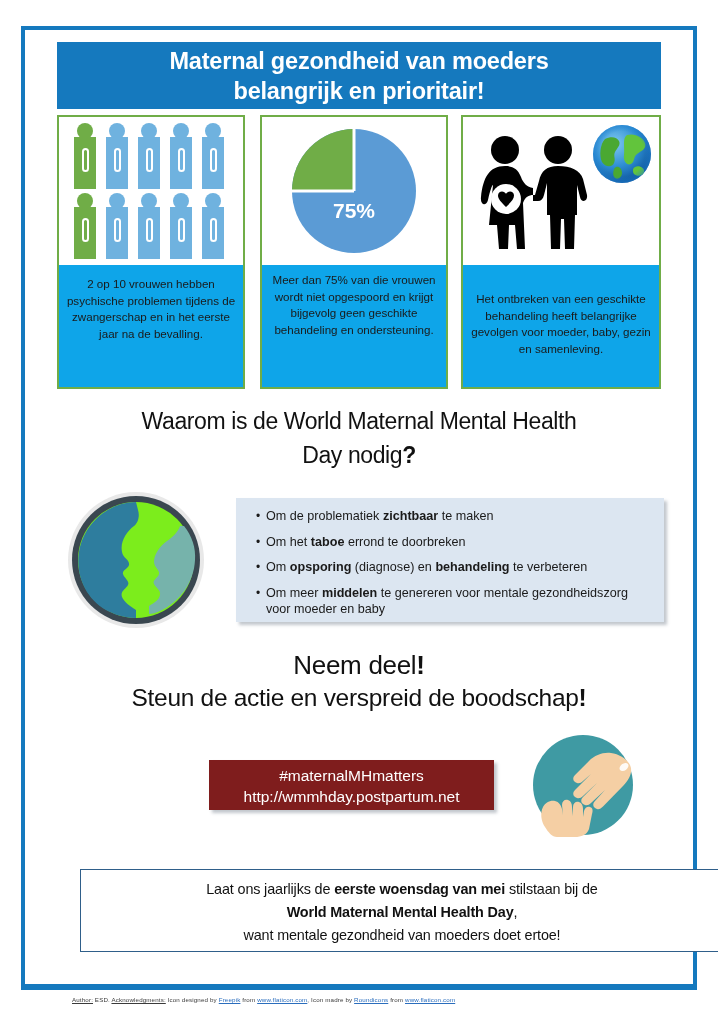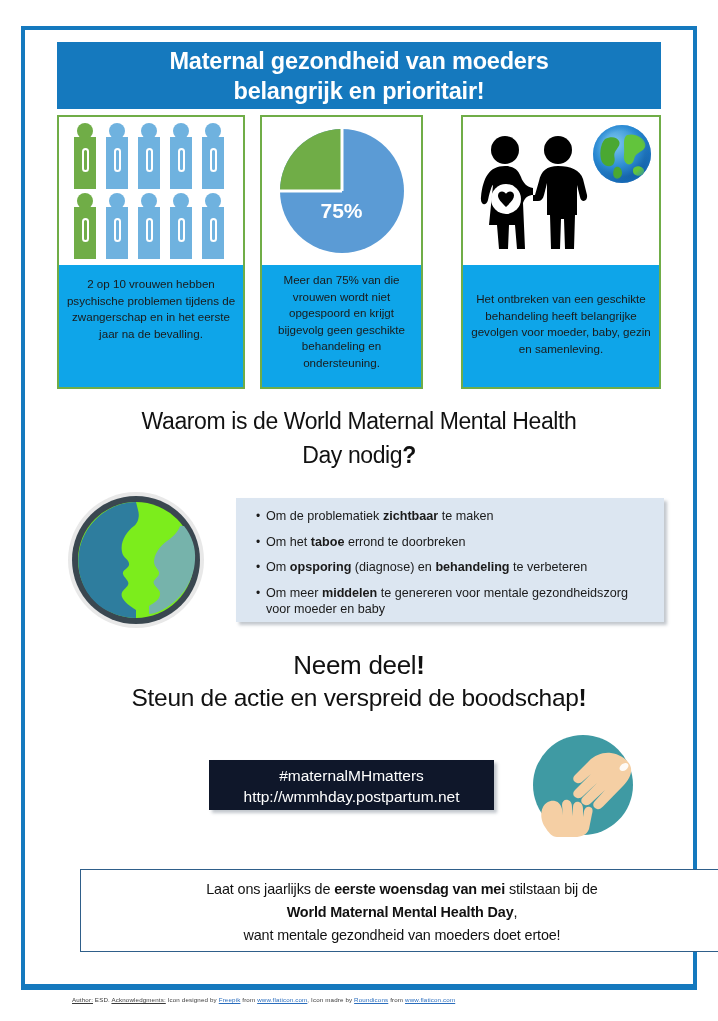--- a/index.html
+++ b/index.html
@@ -52,21 +52,21 @@
 
   
   .panels { position: absolute; left: 57px; top: 115px; width: 604px; height: 274px; }
   .panel {
     position: absolute; top: 0; height: 274px;
     border: 2px solid #70ad47;
     background: #ffffff;
     display: flex; flex-direction: column;
   }
   .panel.p1 { left: 0px;   width: 188px; }
-  .panel.p2 { left: 203px; width: 163px; }
+  .panel.p2 { left: 203px; width: 188px; }
   .panel.p3 { left: 404px; width: 200px; }
   .panel-art { flex: 0 0 148px; position: relative; background: #ffffff; }
   .panel-cap {
     flex: 1;
     background: #0ea5e9;
     color: #1a1a1a;
     font-size: 11.6px;
     line-height: 16.5px;
     text-align: center;
     padding: 11px 7px 4px 7px;
@@ -126,21 +126,21 @@
   }
   .cta2 {
     position: absolute; left: 47px; top: 684px; width: 624px;
     text-align: center; font-size: 24.5px; color: #111111; letter-spacing: -.3px;
   }
   .cta1 b, .cta2 b { font-weight: bold; }
 
   
   .tag-box {
     position: absolute; left: 209px; top: 760px; width: 285px; height: 50px;
-    background: #0f172a; color: #ffffff;
+    background: #7f1d1d; color: #ffffff;
     font-size: 15.5px; line-height: 21px; text-align: center;
     padding-top: 5px;
     box-shadow: 3px 3px 3px rgba(120,130,145,.45);
   }
 
   
   .hands { position: absolute; left: 531px; top: 733px; width: 104px; height: 104px; }
 
   
   .statement {

